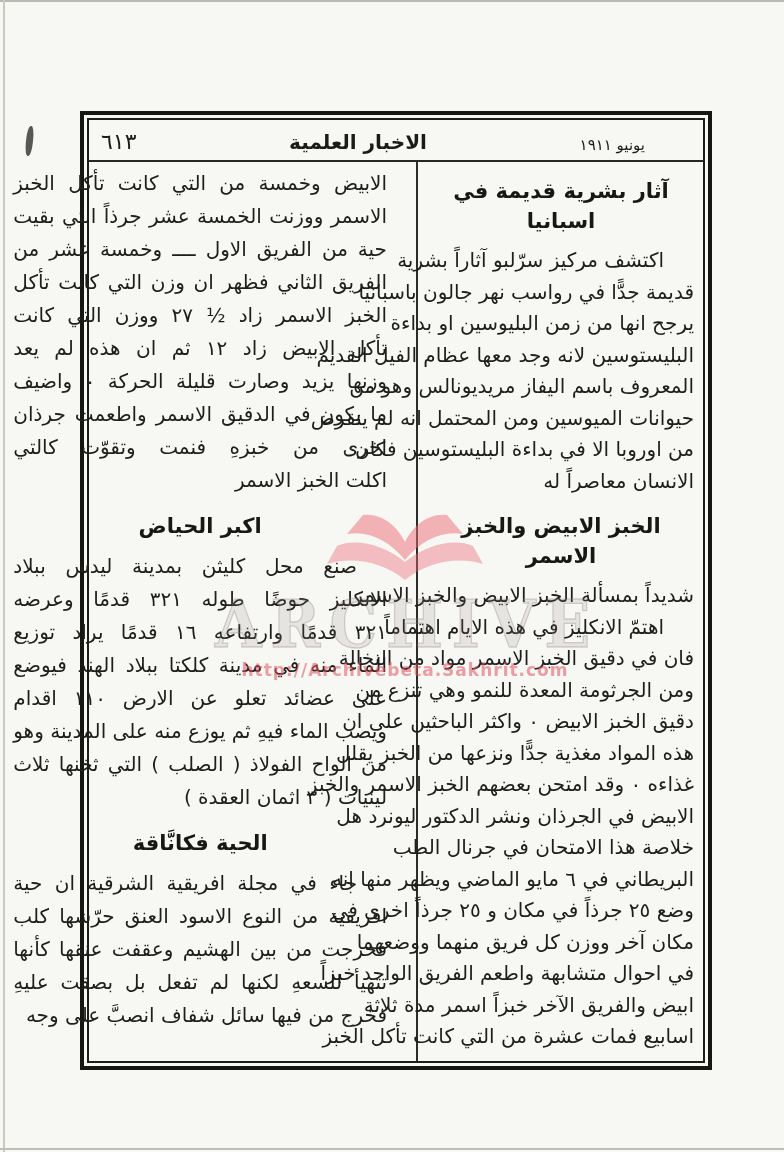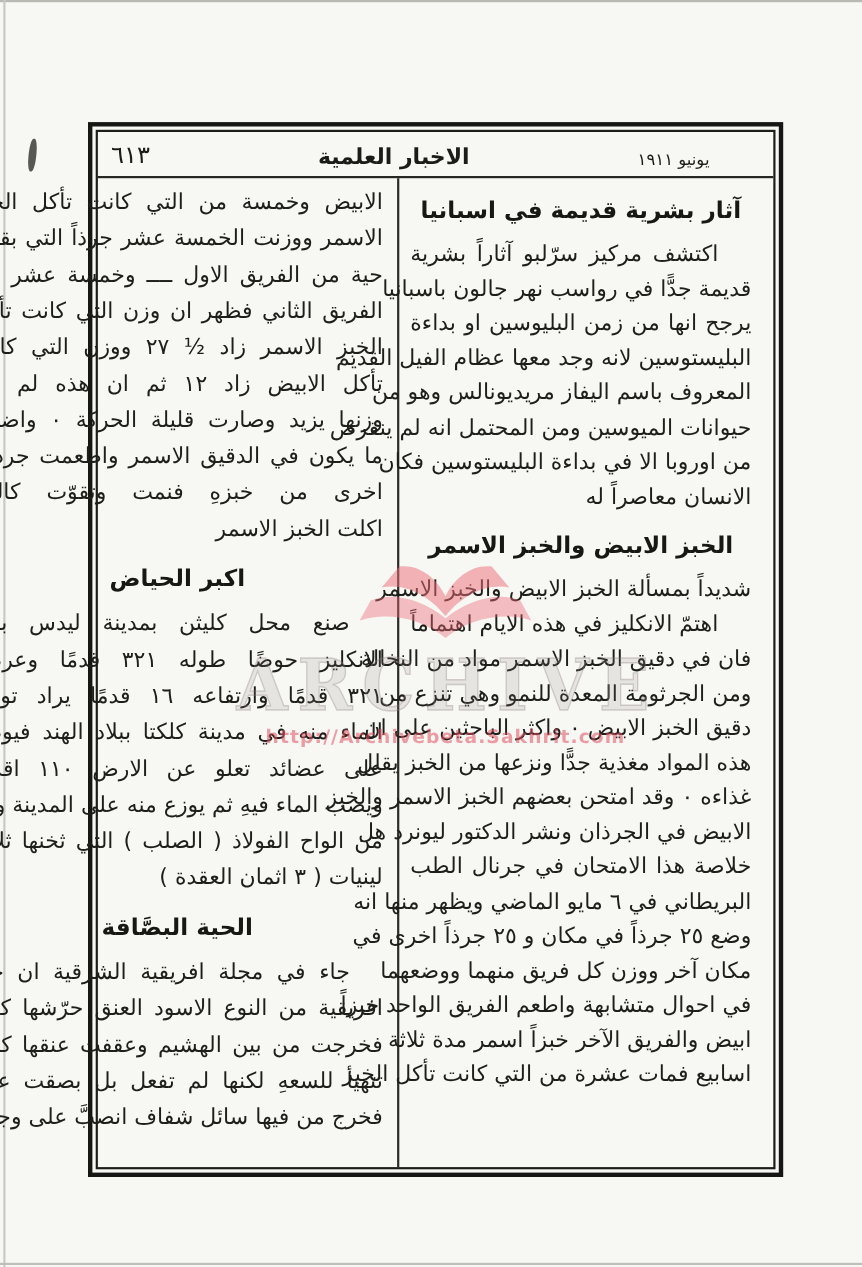--- a/index.html
+++ b/index.html
@@ -35,21 +35,21 @@
     display:flex;align-items:flex-end;justify-content:space-between;
     padding:0 58px 6px 12px;
     color:#1b1b18;
   }
   .h-date{font-size:15px;letter-spacing:1px;}
   .h-title{font-size:20px;font-weight:bold;}
   .h-num{font-size:22px;}
 
   .columns{display:flex;flex:1;min-height:0;}
   .col{box-sizing:border-box;color:#1e1e1b;}
-  .col-right{width:342px;border-left:2px solid #2b2b27;padding:9px 20px 0 10px;}
+  .col-right{width:287px;border-left:2px solid #2b2b27;padding:9px 9px 0 10px;margin-left:16px;}
   .col-left{flex:1;padding:5px 13px 0 9px;}
 
   .heading{
     text-align:center;font-weight:bold;font-size:21px;line-height:30px;
     margin:5px 0 9px 0;color:#171714;
   }
   .col-right .para + .heading,
   .col-left .para + .heading{margin-top:14px;text-align:center;}
   .line{
     font-size:20px;white-space:nowrap;
@@ -146,21 +146,21 @@
             <div class="para">
               <div class="line first">صنع محل كليثن بمدينة ليدس ببلاد</div>
               <div class="line">الانكليز حوضًا طوله ٣٢١ قدمًا وعرضه</div>
               <div class="line">٣٢١ قدمًا وارتفاعه ١٦ قدمًا يراد توزيع</div>
               <div class="line">الماء منه في مدينة كلكتا ببلاد الهند فيوضع</div>
               <div class="line">على عضائد تعلو عن الارض ١١٠ اقدام</div>
               <div class="line">ويصب الماء فيهِ ثم يوزع منه على المدينة وهو</div>
               <div class="line">من الواح الفولاذ ( الصلب ) التي ثخنها ثلاث</div>
               <div class="line end">لينيات ( ٣ اثمان العقدة )</div>
             </div>
-            <div class="heading">الحية البصَّاقة</div>
+            <div class="heading">الحية فكانَّاقة</div>
             <div class="para">
               <div class="line first">جاء في مجلة افريقية الشرقية ان حية</div>
               <div class="line">افريقية من النوع الاسود العنق حرّشها كلب</div>
               <div class="line">فخرجت من بين الهشيم وعقفت عنقها كأنها</div>
               <div class="line">تتهيأ للسعهِ لكنها لم تفعل بل بصقت عليهِ</div>
               <div class="line end">فخرج من فيها سائل شفاف انصبَّ على وجه</div>
             </div>
           </div>
       </div>
 

